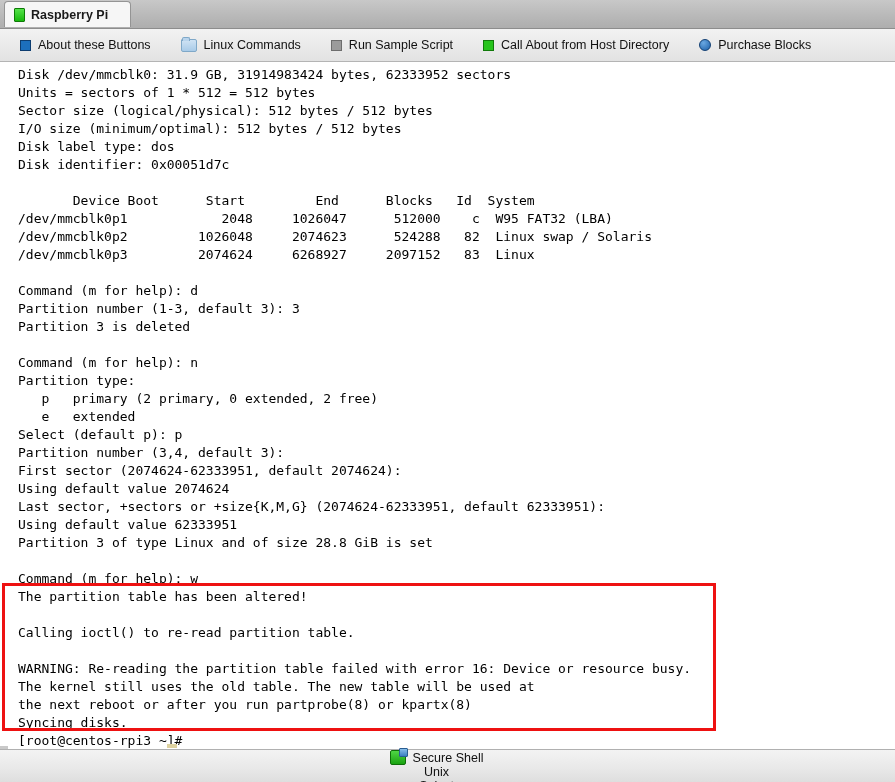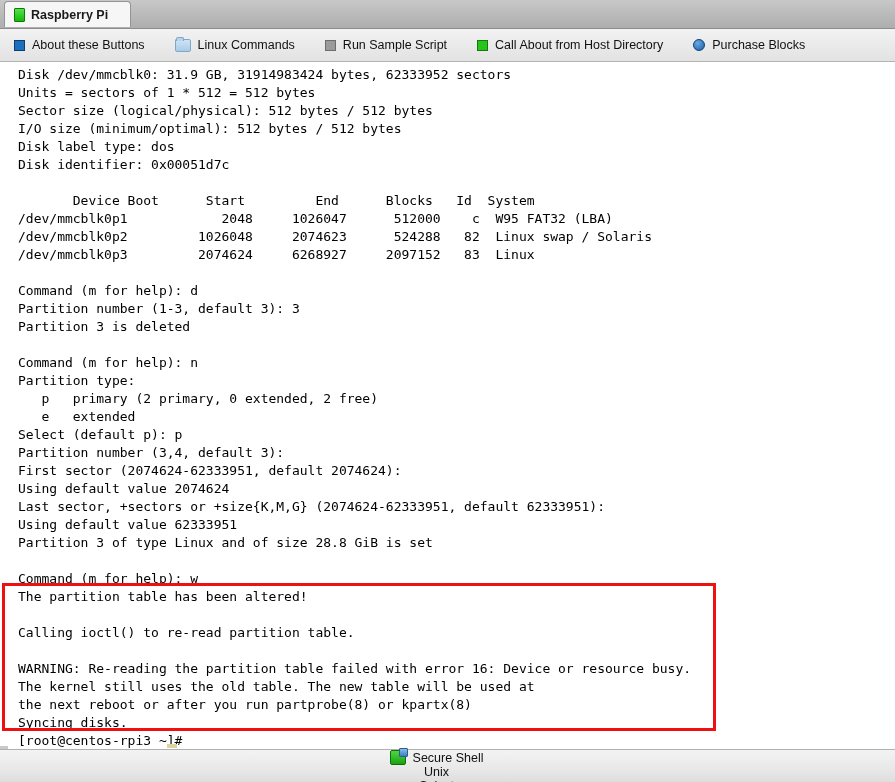--- a/index.html
+++ b/index.html
@@ -52,21 +52,21 @@
   }
 
   
   #toolbar {
     height: 33px;
     background: linear-gradient(to bottom, #f2f2f2 0%, #eaeaea 50%, #e2e2e2 100%);
     border-bottom: 1px solid #b4b4b4;
     display: flex;
     align-items: center;
     box-sizing: border-box;
-    padding-left: 14px;
+    padding-left: 20px;
   }
   .tb-btn {
     display: flex;
     align-items: center;
     gap: 7px;
     font-size: 12.5px;
     color: #111;
     margin-right: 30px;
     white-space: nowrap;
     cursor: default;

